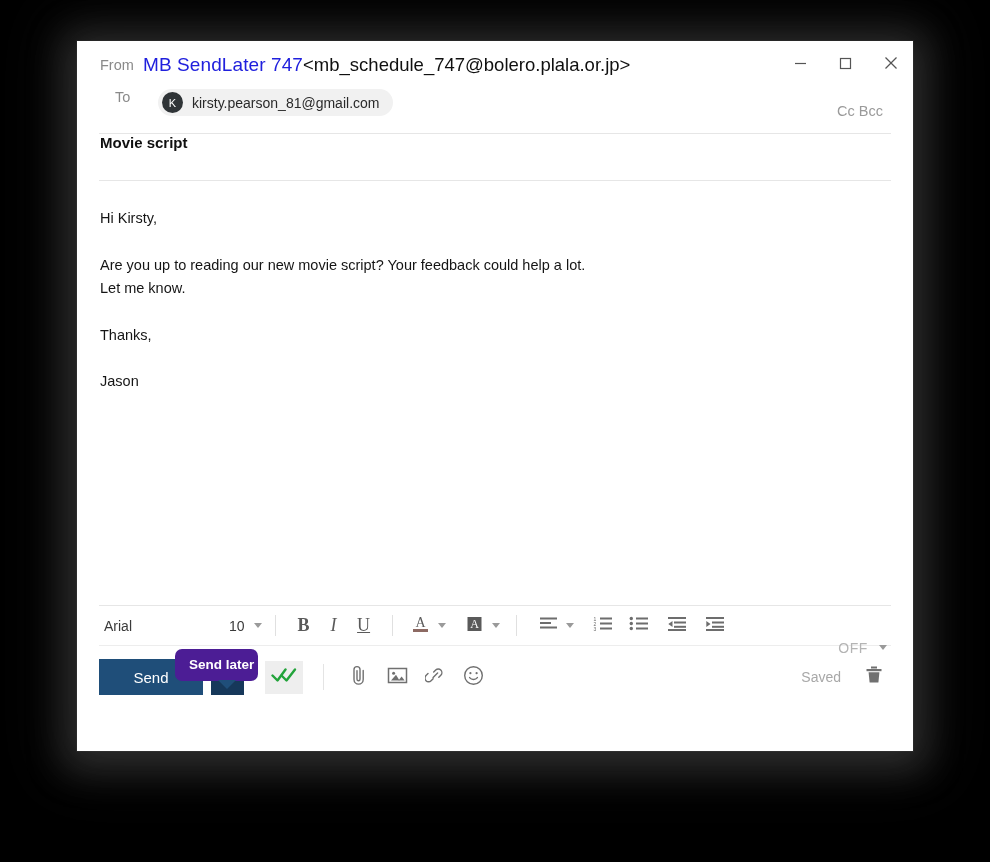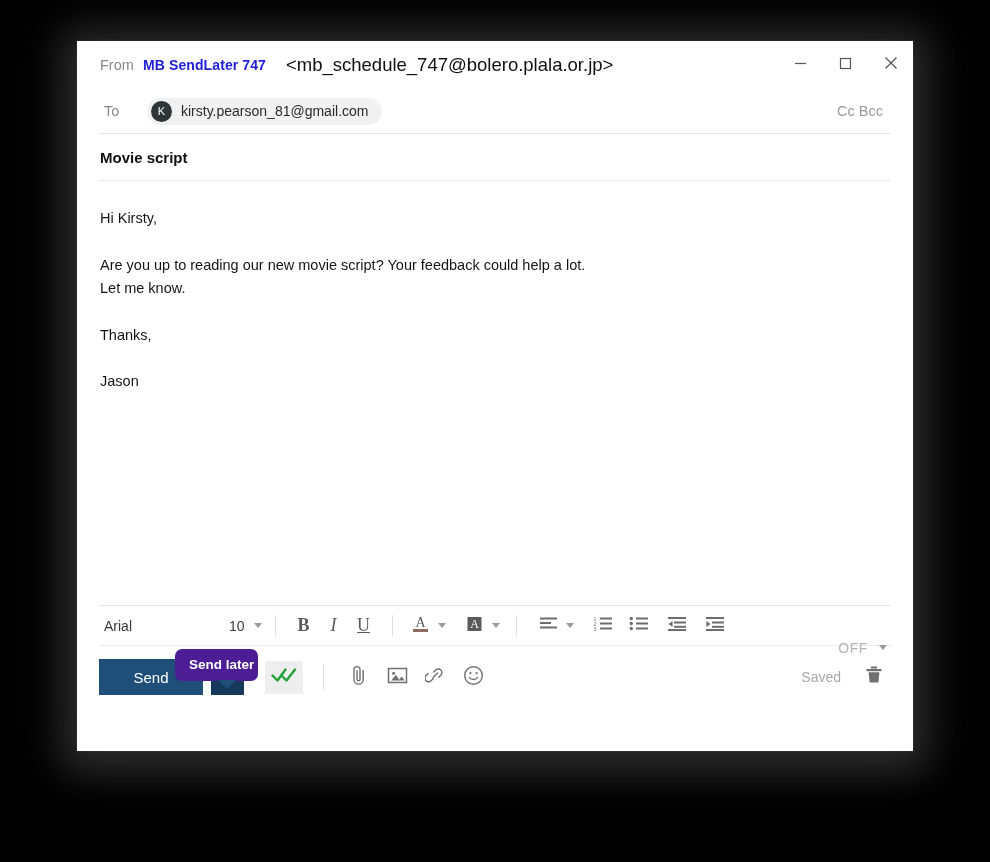--- a/index.html
+++ b/index.html
@@ -42,29 +42,28 @@
     padding: 0 0 0 23px;
   }
   .field-label {
     color: #8a8a8a;
     font-size: 14.5px;
     width: 43px;
     flex: none;
   }
   .from-name {
     color: #2020dd;
-    font-weight: bold;
-    font-size: 14px;
+    font-weight: normal;
+    font-size: 19px;
     letter-spacing: 0.1px;
     white-space: nowrap;
   }
   .from-addr {
     color: #101010;
     font-size: 18.5px;
-    margin-left: 20px;
     white-space: nowrap;
   }
 
   
   .win-controls {
     position: absolute;
     right: 0;
     top: 0;
     display: flex;
     height: 44px;
@@ -77,22 +76,22 @@
     justify-content: center;
     cursor: pointer;
   }
   .win-btn svg { display: block; }
 
   
   .to-row {
     position: relative;
     height: 44px;
     display: flex;
-    align-items: center;
-    padding: 0 0 0 27px;
+    align-items: flex-start;
+    padding: 0 0 0 38px;
   }
   .recipient-chip {
     display: inline-flex;
     align-items: center;
     background: #f1f1f1;
     border-radius: 15px;
     height: 27px;
     padding: 0 14px 0 4px;
     cursor: pointer;
   }
@@ -127,21 +126,21 @@
   .hdivider {
     height: 1px;
     background: #e6e6e6;
     margin: 0 22px;
   }
 
   
   .subject-row {
     height: 46px;
     display: flex;
-    align-items: center;
+    align-items: flex-start;
     padding-left: 23px;
   }
   .subject-text {
     font-size: 15px;
     font-weight: bold;
     color: #101010;
   }
 
   
   .body-area {

